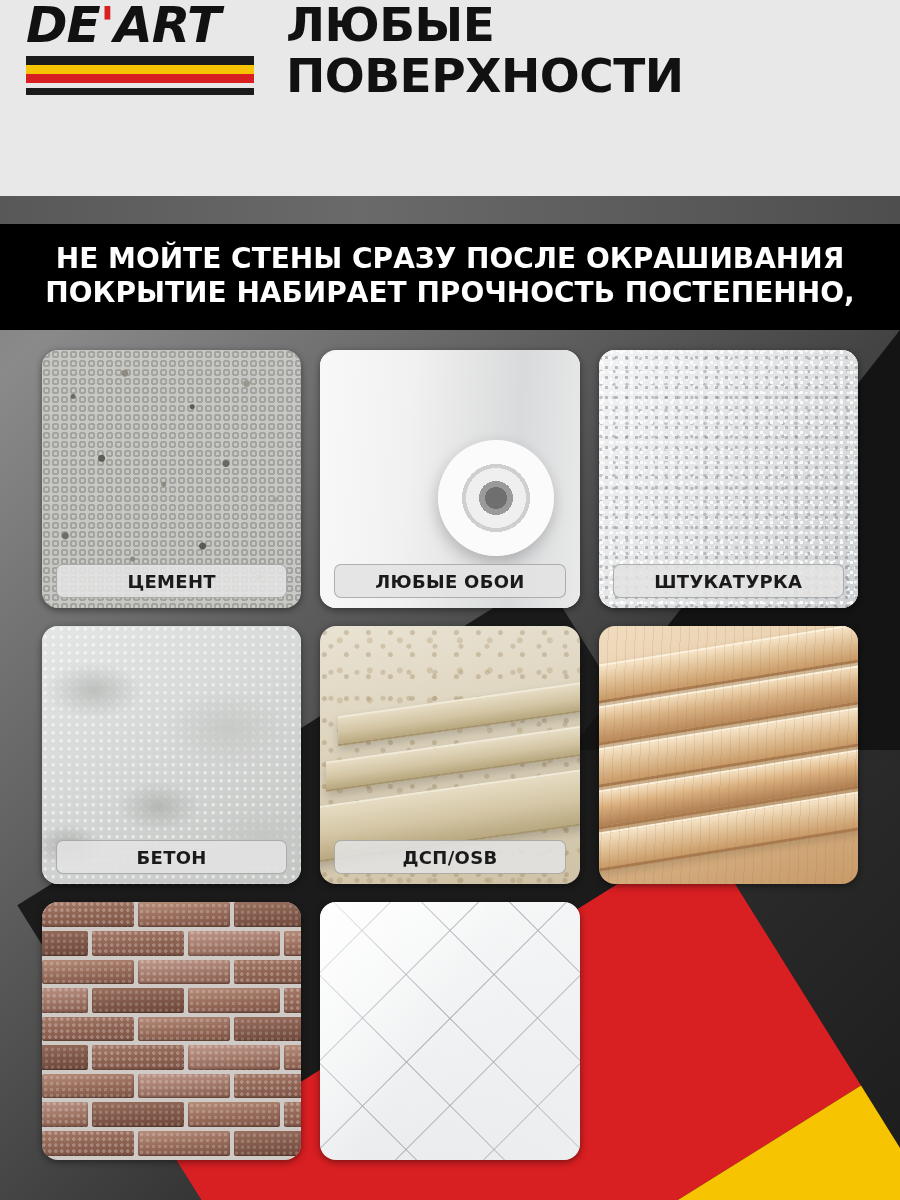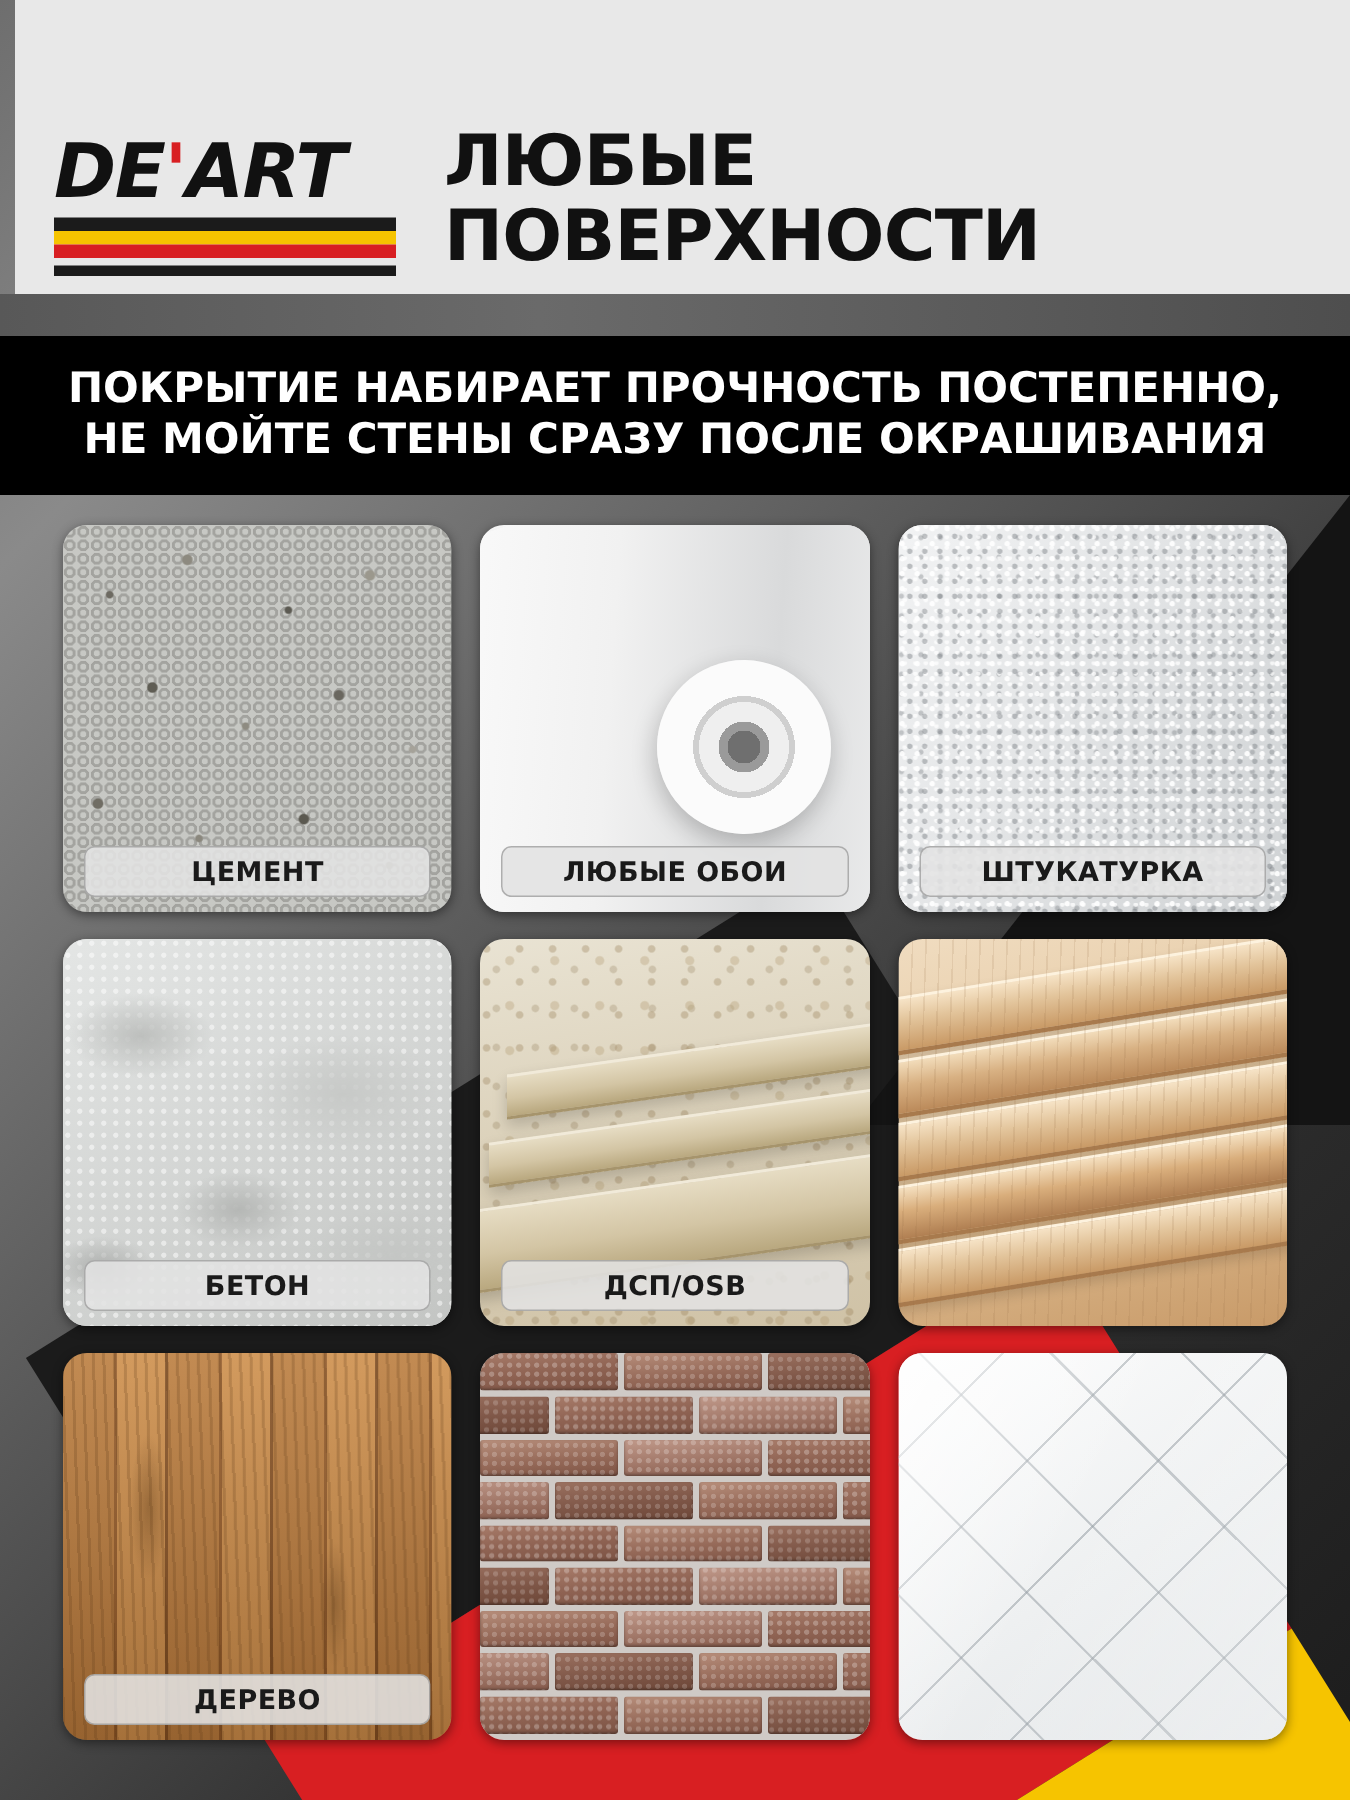--- a/index.html
+++ b/index.html
@@ -48,25 +48,24 @@
     clip-path: polygon(100% 0, 100% 100%, 0 100%);
     pointer-events: none;
   }
 
   
   .header {
     position: relative;
     height: 196px;
     background: #e8e8e8;
     display: flex;
-    align-items: flex-end;
-    padding: 12px 26px;
+    align-items: flex-start;
+    padding: 0 26px;
     box-sizing: border-box;
     z-index: 4;
-    margin-left: 10px;
   }
   .logo {
     width: 228px;
     flex: 0 0 228px;
     margin-right: 22px;
   }
   .logo-word {
     font-family: "DejaVu Sans", sans-serif;
     font-weight: bold;
     font-style: italic;
@@ -385,22 +384,22 @@
       <div class="logo-rule"></div>
     </div>
     <div class="headline">
       <div>ЛЮБЫЕ ПОВЕРХНОСТИ</div>
     </div>
   </div>
 
   <div class="header-gap"></div>
 
   <div class="banner">
+    <p>НЕ МОЙТЕ СТЕНЫ СРАЗУ ПОСЛЕ ОКРАШИВАНИЯ</p>
     <p>ПОКРЫТИЕ НАБИРАЕТ ПРОЧНОСТЬ ПОСТЕПЕННО,</p>
-    <p>НЕ МОЙТЕ СТЕНЫ СРАЗУ ПОСЛЕ ОКРАШИВАНИЯ</p>
   </div>
 
   <div class="grid">
 
     <div class="tile">
       <div class="tex tex-cement"></div>
       <div class="caption">ЦЕМЕНТ</div>
     </div>
 
     <div class="tile">
@@ -434,26 +433,20 @@
       <div class="tex tex-lining">
         <div class="plank p1"></div>
         <div class="plank p2"></div>
         <div class="plank p3"></div>
         <div class="plank p4"></div>
         <div class="plank p5"></div>
         <div class="lining-grain"></div>
       </div>
     </div>
 
-    <div class="tile">
-      <div class="tex tex-wood">
-        <div class="wood-grain"></div>
-      </div>
-      <div class="caption">ДЕРЕВО</div>
-    </div>
 
     <div class="tile">
       <div class="tex tex-brick">
         <div class="brick-rows">
           <div class="brow">
               <span class="brk"></span>
               <span class="brk v2"></span>
               <span class="brk v3"></span>
             </div>
           <div class="brow off">

